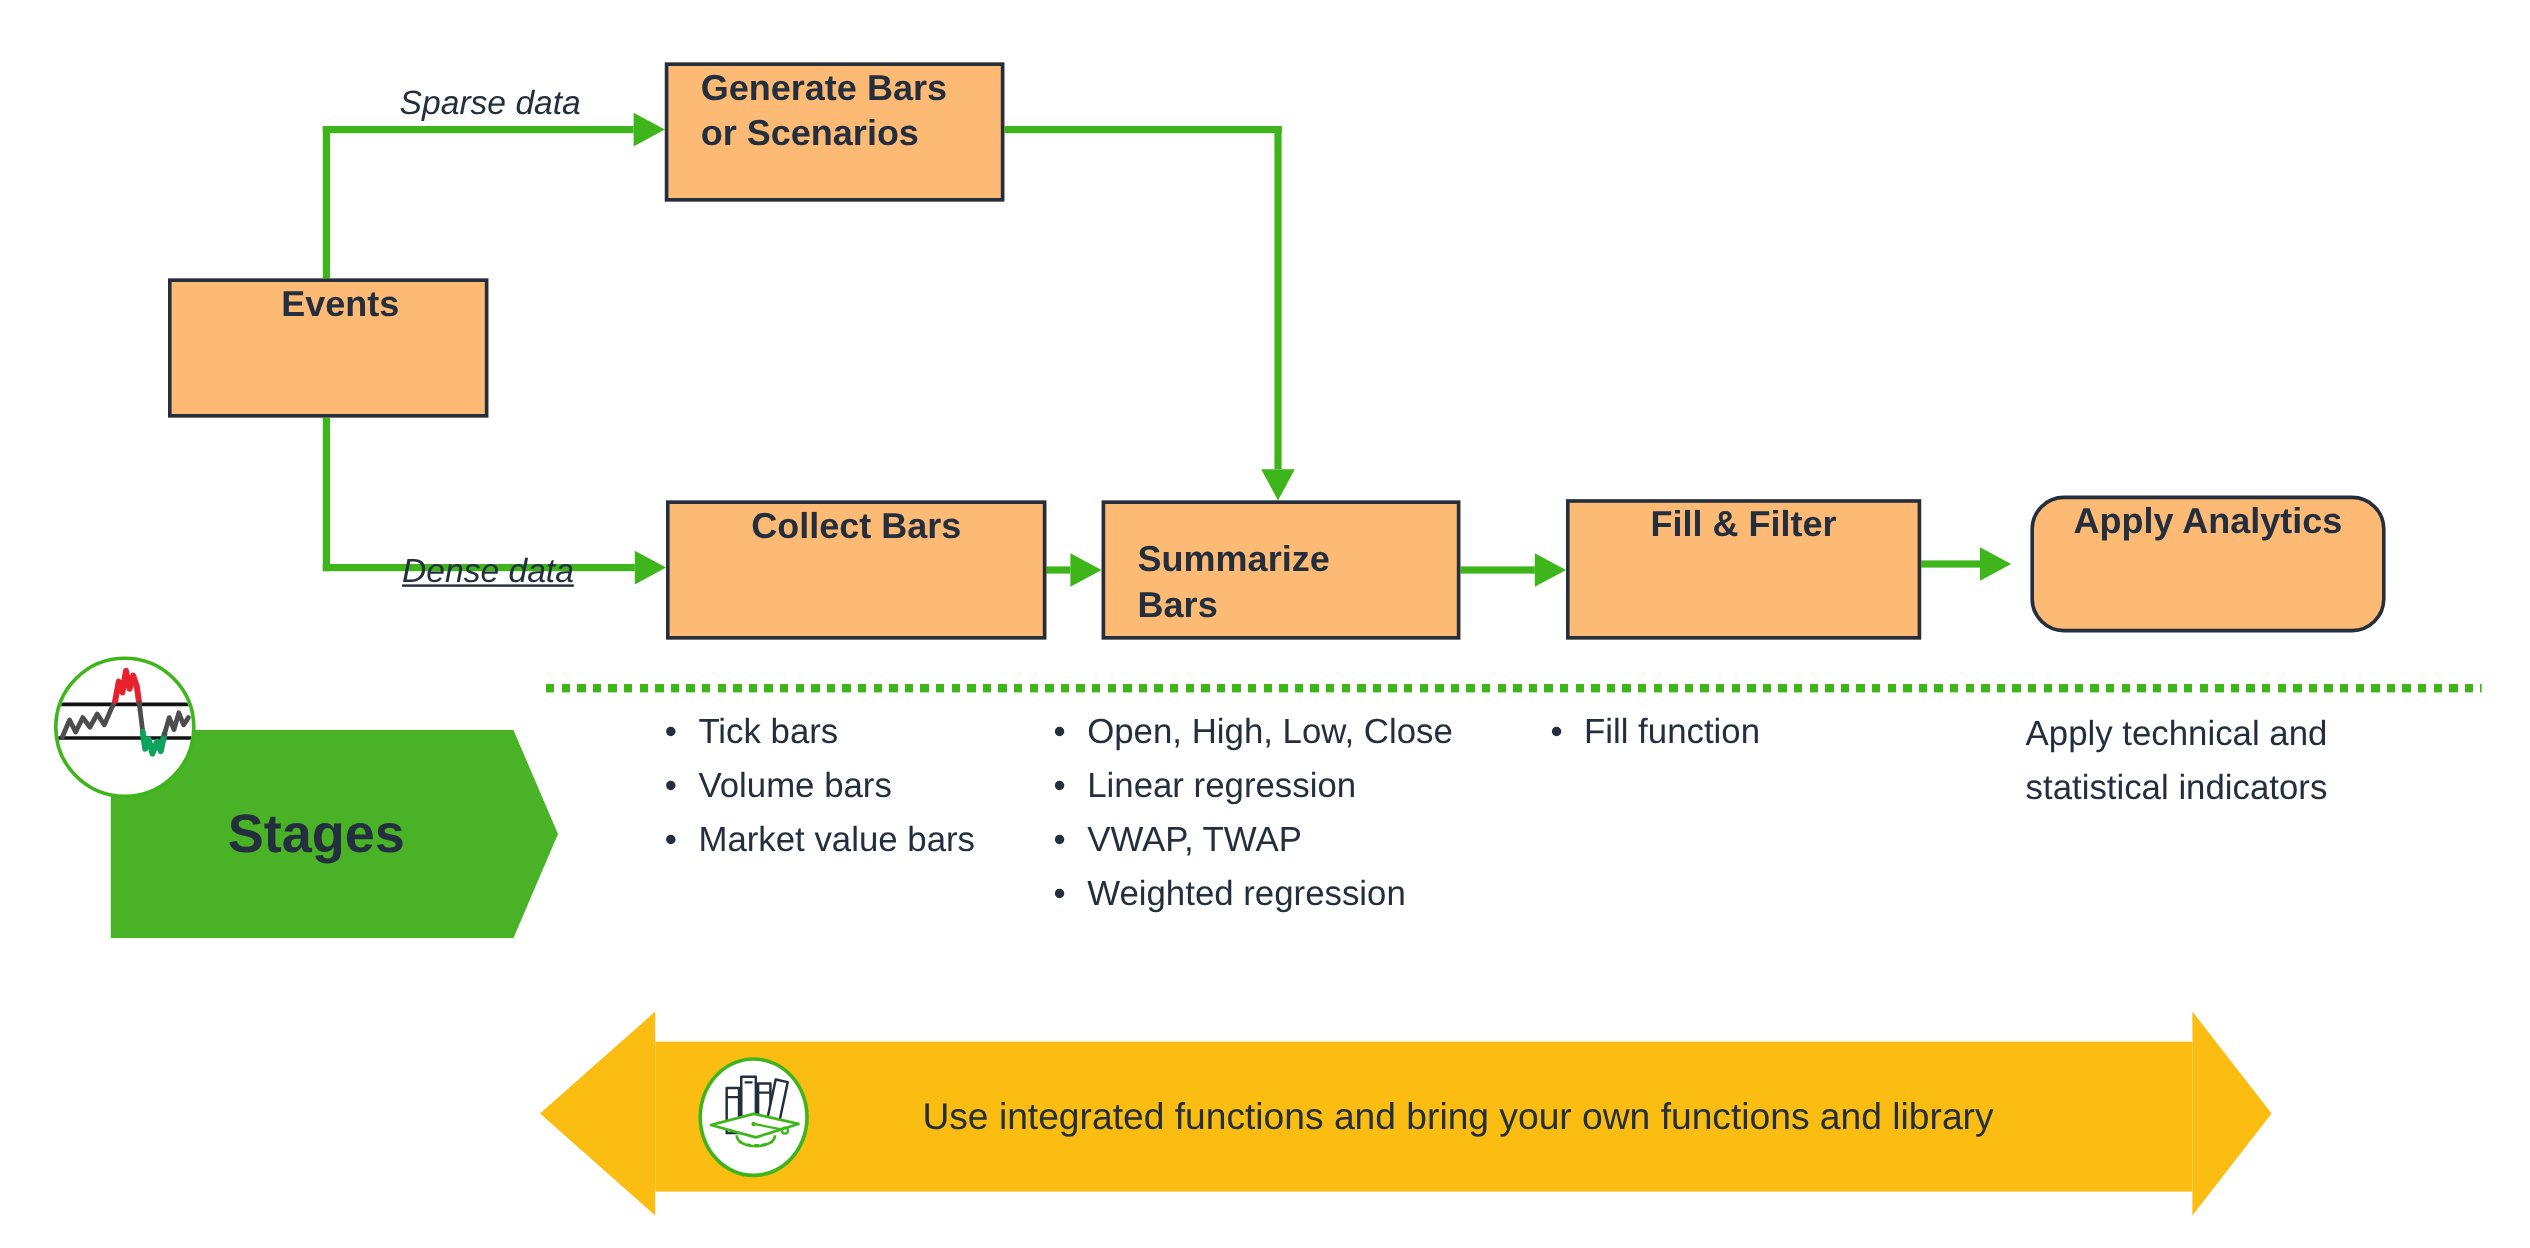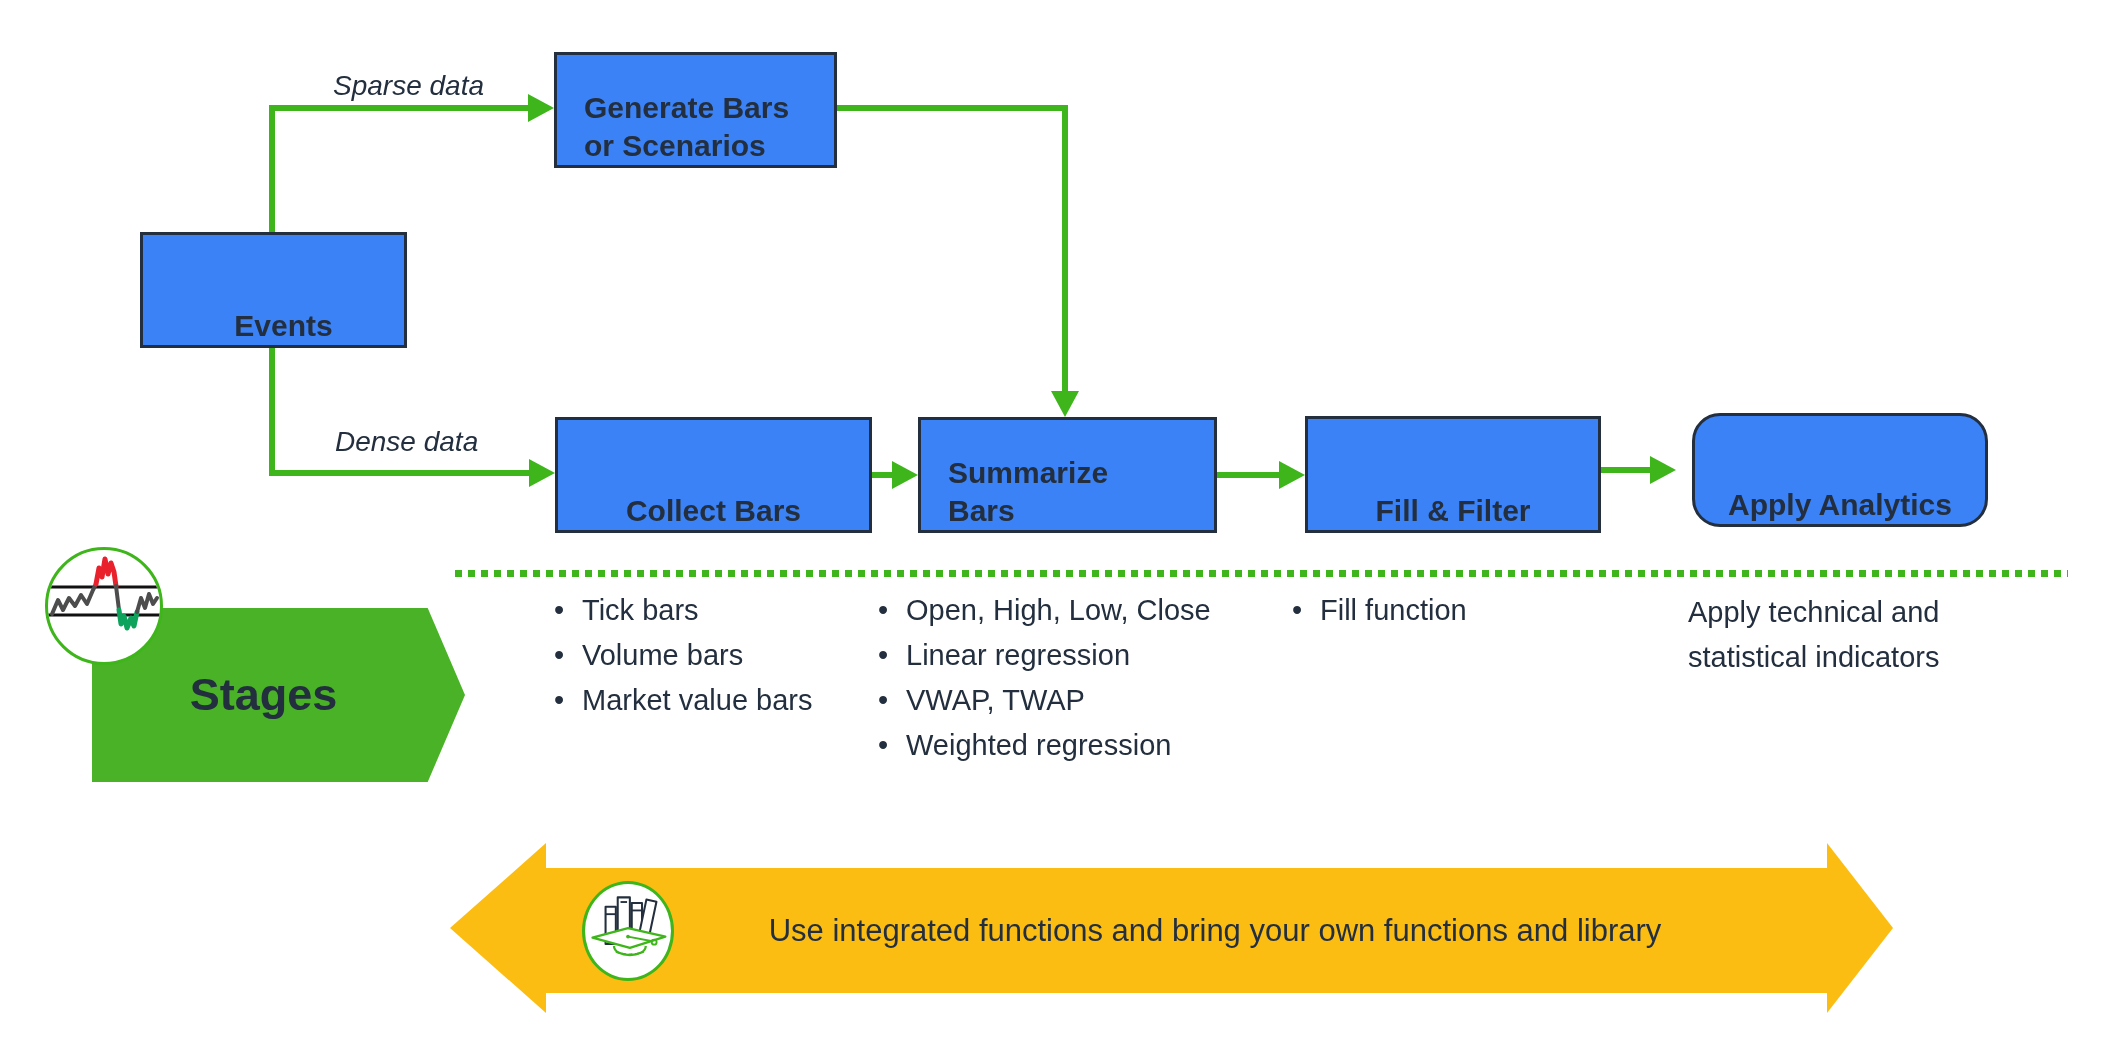--- a/index.html
+++ b/index.html
@@ -2,23 +2,23 @@
 <html style="--c-navy: #232f3e; --c-green: #3eb51b; --c-chevron: #4ab226; --c-yellow: #fcbd12; --c-red: #e8212d; --c-chart_green: #0da35c;"><head>
 <meta charset="utf-8">
 <style>
   html,body{margin:0;padding:0;background:#ffffff;}
   #canvas{
     position:relative;width:2108px;height:1040px;background:#ffffff;
     font-family:"Liberation Sans",sans-serif;color:var(--c-navy,#232f3e);overflow:hidden;
   }
   
   .node{
-    position:absolute;box-sizing:border-box;background:#3b82f6;
+    position:absolute;box-sizing:border-box;background:#fdba74;
     border:3px solid var(--c-navy,#232f3e);
-    display:flex;align-items:flex-end;justify-content:center;
+    display:flex;align-items:flex-start;justify-content:center;
     font-size:30px;font-weight:bold;line-height:38px;color:var(--c-navy,#232f3e);
   }
   .node.left{justify-content:flex-start;padding-left:27px;}
   #box-generate{left:554px;top:52px;width:283px;height:116px;}
   #box-generate .wrap{display:block;width:210px;}
   #box-events{left:140px;top:232px;width:267px;height:116px;padding-left:20px;}
   #box-collect{left:555px;top:417px;width:317px;height:116px;}
   #box-summarize{left:918px;top:417px;width:299px;height:116px;}
   #box-summarize .wrap{display:block;width:190px;margin-top:28px;}
   #box-fill{left:1305px;top:416px;width:296px;height:117px;}
@@ -41,21 +41,21 @@
   #dense-h{left:269px;top:470px;width:260px;height:6px;}
   #dense-head{left:529px;top:459px;}
   #c2s-h{left:852px;top:472px;width:40px;height:6px;}
   #c2s-head{left:892px;top:461px;}
   #s2f-h{left:1217px;top:472px;width:62px;height:6px;}
   #s2f-head{left:1279px;top:461px;}
   #f2a-h{left:1601px;top:467px;width:49px;height:6px;}
   #f2a-head{left:1650px;top:456px;}
   .edge-label{position:absolute;font-style:italic;font-size:28px;color:var(--c-navy,#232f3e);}
   #sparse-label{left:333px;top:70px;}
-  #dense-label{left:335px;top:426px;}
+  #dense-label{left:335px;top:460px;text-decoration:underline;}
   
   #dotline{position:absolute;left:455px;top:570px;width:1613px;height:7px;
     background:repeating-linear-gradient(to right,var(--c-green,#3eb51b) 0 7px,transparent 7px 13px);}
   
   .blist{position:absolute;margin:0;padding:0;list-style:none;
     font-size:29px;line-height:45px;color:var(--c-navy,#232f3e);}
   .blist li{position:relative;padding-left:34px;}
   .blist li::before{content:"\2022";position:absolute;left:6px;}
   #list-collect{left:548px;top:588px;width:330px;}
   #list-summarize{left:872px;top:588px;width:400px;}

